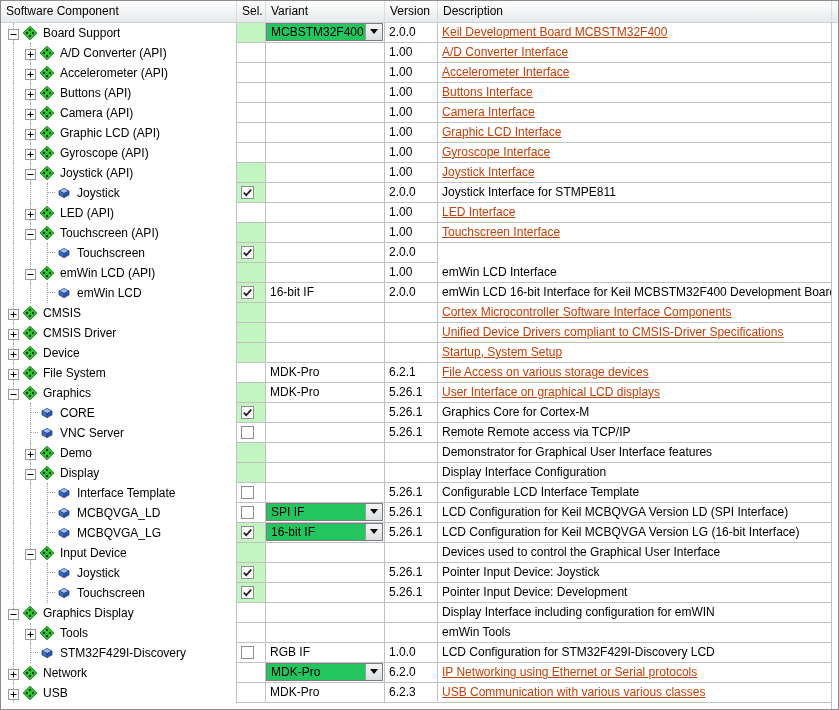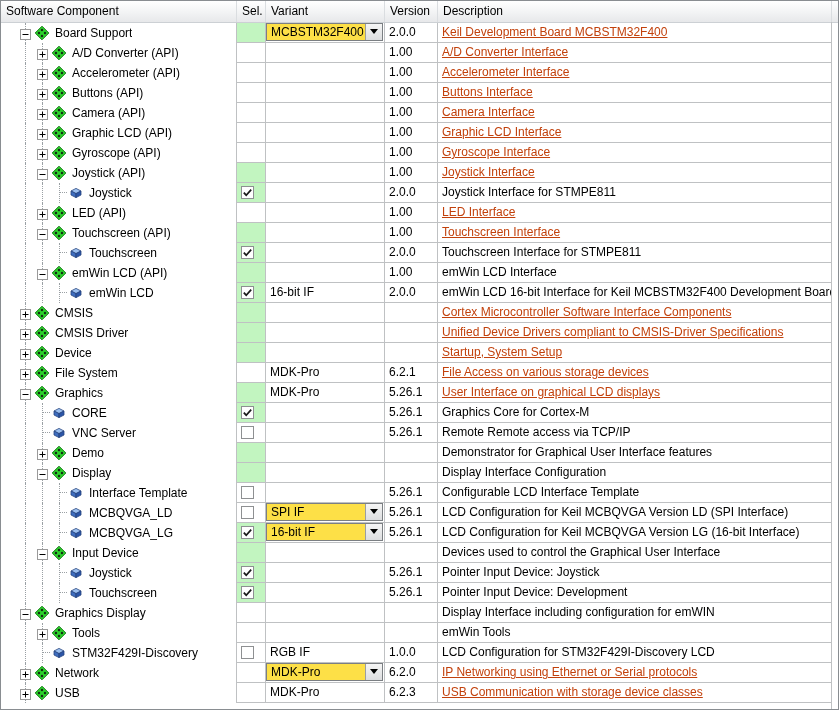--- a/index.html
+++ b/index.html
@@ -15,37 +15,37 @@
   .c-tree{width:236px;}
   .c-sel{width:29px;}
   .c-var{width:119px;}
   .c-ver{width:53px;}
   .c-desc{width:394px;}
   .c-strip{flex:1;border-right:none;}
   
   #rows{position:relative;}
   .row{display:flex;height:20px;}
   .cell{box-sizing:border-box;height:20px;line-height:18px;overflow:hidden;white-space:nowrap;}
-  .tree{width:236px;border-right:1px solid #bfc1c3;display:flex;align-items:center;padding-left:16px;}
+  .tree{width:236px;border-right:1px solid #bfc1c3;display:flex;align-items:center;padding-left:4px;}
   .sel{width:29px;border-right:1px solid #bfc1c3;border-bottom:1px solid #bfc1c3;display:flex;align-items:center;padding-left:4px;}
   .variant{width:119px;border-right:1px solid #bfc1c3;border-bottom:1px solid #bfc1c3;position:relative;}
   .version{width:53px;border-right:1px solid #bfc1c3;border-bottom:1px solid #bfc1c3;padding-left:4px;}
   .desc{width:394px;border-right:1px solid #bfc1c3;border-bottom:1px solid #bfc1c3;padding-left:4px;}
   .sel.green{background:#c2f5c0;}
   .vtext{padding-left:4px;}
   .link{color:#c2410c;text-decoration:underline;cursor:pointer;}
   
   .slot{width:17px;height:20px;position:relative;flex:none;}
   .slot .v{position:absolute;left:8px;top:0;height:20px;border-left:1px dotted #9aa0a4;}
   .slot .h{position:absolute;left:9px;right:1px;top:9px;border-top:1px dotted #9aa0a4;}
   .slot .exp{position:absolute;left:3px;top:4px;width:11px;height:11px;cursor:pointer;}
   .tico{flex:none;width:16px;height:16px;margin-right:4px;}
   .tlabel{margin-left:1px;overflow:hidden;white-space:nowrap;}
   
-  .combo{position:absolute;left:0;top:0;right:1px;bottom:1px;border:1px solid #7b7f83;background:#fde047;display:flex;align-items:center;cursor:pointer;}
+  .combo{position:absolute;left:0;top:0;right:1px;bottom:1px;border:1px solid #7b7f83;background:#22c55e;display:flex;align-items:center;cursor:pointer;}
   .combo .ctext{flex:1;padding-left:4px;overflow:hidden;white-space:nowrap;}
   .dbtn{flex:none;width:16px;height:100%;border-left:1px solid #9a9ea2;background:linear-gradient(#f5f5f5,#dcdddf);display:flex;align-items:center;justify-content:center;}
   .cb{flex:none;width:13px;height:13px;cursor:pointer;}
   .strip-line{position:absolute;top:21px;bottom:0;left:830px;width:0;border-left:1px solid #bfc1c3;}
 </style>
 </head>
 <body>
 
 <div class="window">
   <div class="header">
@@ -379,21 +379,20 @@
           <span class="tlabel">Touchscreen</span>
     </div>
     <div class="cell sel green">
           <span class="cb"><svg width="13" height="13">
               <rect x="0.5" y="0.5" width="12" height="12" fill="#fff" stroke="#8e9092"></rect>
               <polyline points="2.8,6.6 5.2,9.2 10.2,3.6" fill="none" stroke="#1a1a1a" stroke-width="1.7"></polyline>
             </svg></span>
         </div>
     <div class="cell variant"></div>
     <div class="cell version">2.0.0</div>
-    <div class="cell desc"><span>Touchscreen Interface for STMPE811</span></div>
   </div>
       <div class="row">
     <div class="cell tree">
       <span class="slot">
             <span class="v"></span>
           </span>
           <span class="slot">
             <span class="v"></span>
             <span class="exp"><svg width="11" height="11">
                 <rect x="0.5" y="0.5" width="10" height="10" fill="#fff" stroke="#9a9a9a"></rect>
@@ -976,17 +975,17 @@
               <polygon points="8,3.6 9.4,5 8,6.4 6.6,5" fill="#101010"></polygon>
               <polygon points="8,9.6 9.4,11 8,12.4 6.6,11" fill="#101010"></polygon>
               <polygon points="5,6.6 6.4,8 5,9.4 3.6,8" fill="#101010"></polygon>
               <polygon points="11,6.6 12.4,8 11,9.4 9.6,8" fill="#101010"></polygon>
             </svg></span>
           <span class="tlabel">USB</span>
     </div>
     <div class="cell sel"></div>
     <div class="cell variant"><span class="vtext">MDK-Pro</span></div>
     <div class="cell version">6.2.3</div>
-    <div class="cell desc"><span class="link">USB Communication with storage device classes</span></div>
+    <div class="cell desc"><span class="link">USB Communication with various various classes</span></div>
   </div>
     </div>
   <div class="strip-line"></div>
 </div>
 
 </body></html>

